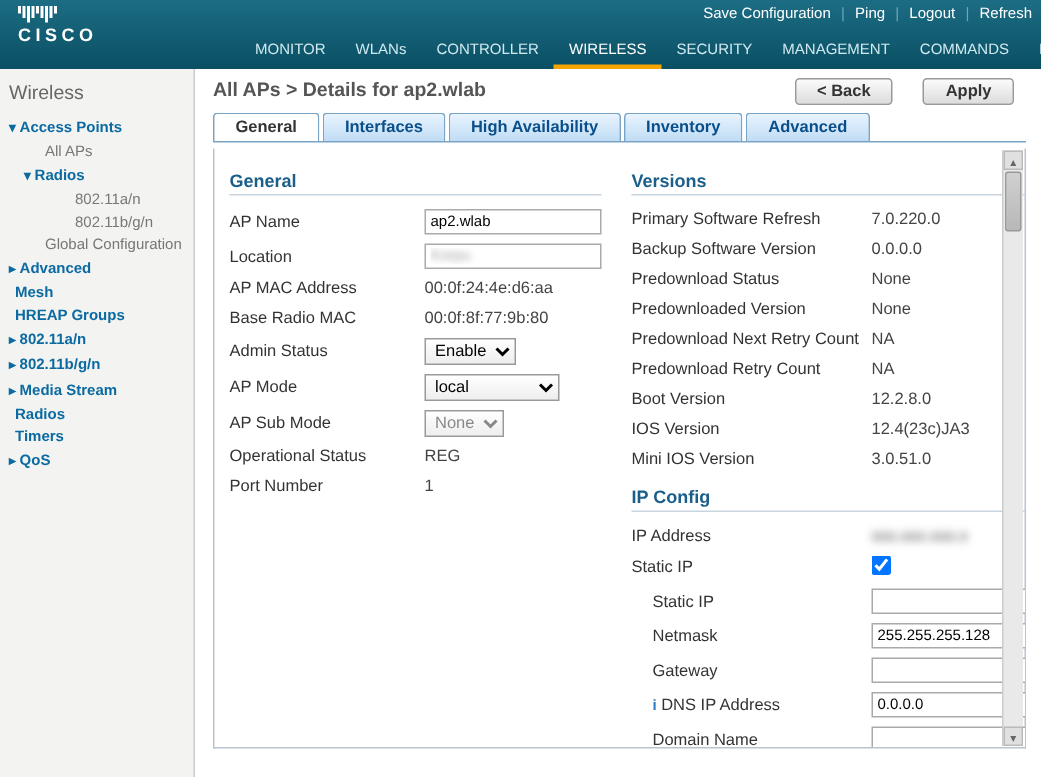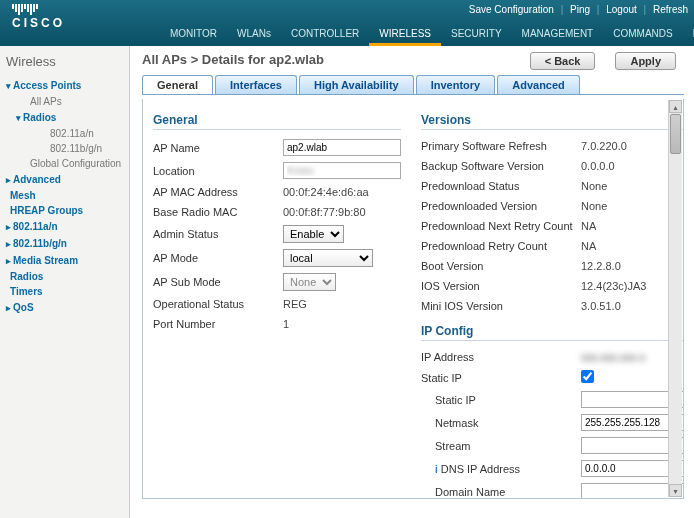--- a/index.html
+++ b/index.html
@@ -221,21 +221,21 @@
           </div>
         <div class="row sub">
             <div class="lab">Static IP</div>
             <div class="val"><input type="text" class="blur" value="" style=""></div>
           </div>
         <div class="row sub">
             <div class="lab">Netmask</div>
             <div class="val"><input type="text" value="255.255.255.128" style=""></div>
           </div>
         <div class="row sub">
-            <div class="lab">Stream</div>
+            <div class="lab">Gateway</div>
             <div class="val"><input type="text" class="blur" value="" style=""></div>
           </div>
         <div class="row sub">
             <div class="lab"><span class="info-icon">i</span><span>DNS IP Address</span></div>
             <div class="val"><input type="text" value="0.0.0.0" style=""></div>
           </div>
         <div class="row sub">
             <div class="lab">Domain Name</div>
             <div class="val"><input type="text" value="" style=""></div>
           </div>

